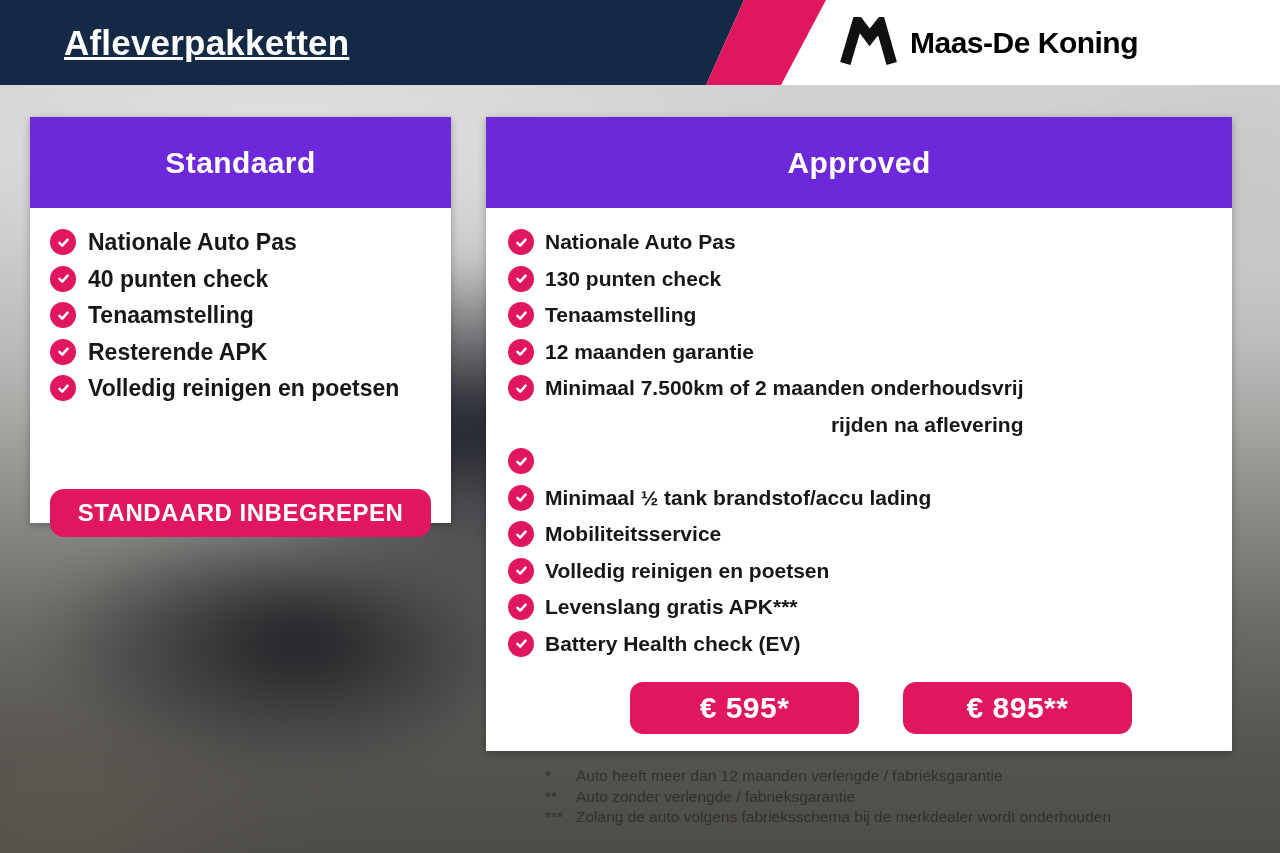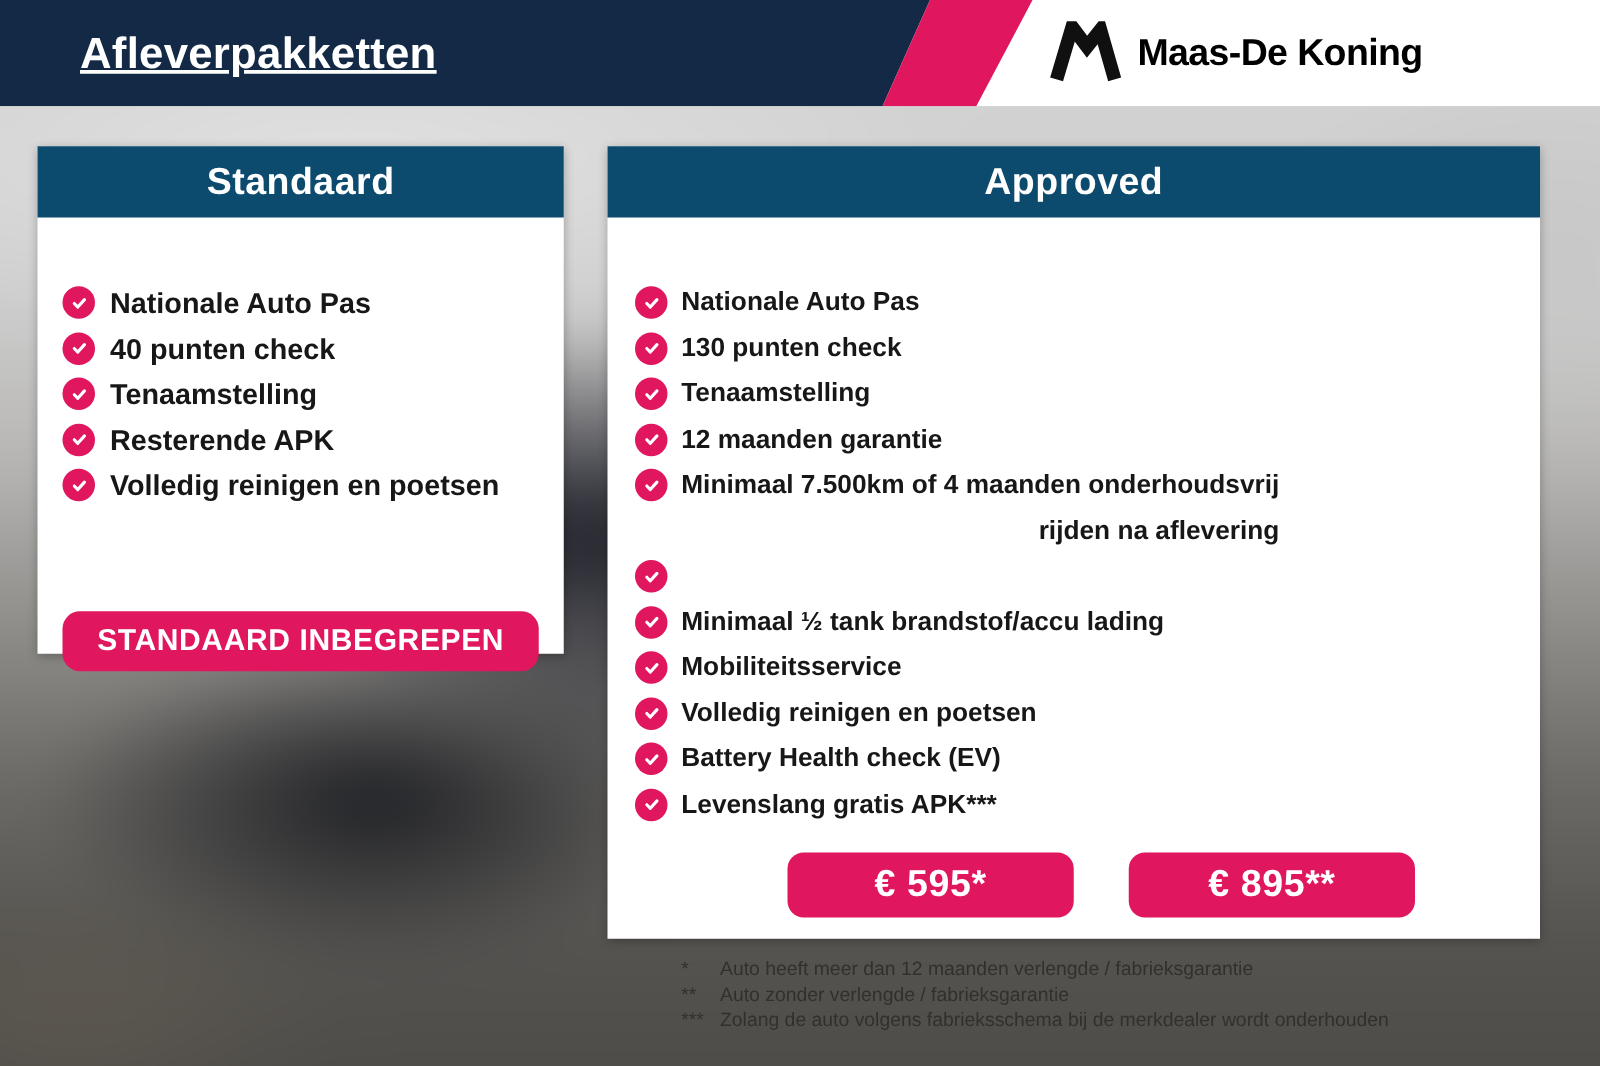--- a/index.html
+++ b/index.html
@@ -37,21 +37,21 @@
 
   
   .card {
     position:absolute; background:#ffffff; z-index:3;
     box-shadow:0 2px 8px rgba(0,0,0,0.28);
   }
   .card-standard { left:30px; top:117px; width:421px; height:406px; }
   .card-approved { left:486px; top:117px; width:746px; height:634px; }
 
   .card-head {
-    height:57px; background:#0c4a6e; display:flex; align-items:center; justify-content:center;
+    height:91px; background:#6d28d9; display:flex; align-items:center; justify-content:center;
     color:#ffffff; font-size:30px; font-weight:bold; letter-spacing:0.4px;
   }
 
   .items { position:absolute; top:107px; left:0; right:0; margin:0; padding:0 12px 0 20px; list-style:none; }
   .card-approved .items { padding-left:22px; }
   .item { display:flex; align-items:flex-start; min-height:36.5px; }
   .check {
     width:26px; height:26px; flex:0 0 26px; margin-top:5px; margin-right:12px;
     border-radius:50%; background:#e0175e; display:flex; align-items:center; justify-content:center;
   }
@@ -183,21 +183,21 @@
             </svg>
           </span>
         <span class="item-text">12 maanden garantie</span>
       </li>
       <li class="item">
         <span class="check">
             <svg viewBox="0 0 24 24">
               <path d="M5.5 12.5l4.5 4.5 8.5-9.5" fill="none" stroke="#fff" stroke-width="4" stroke-linecap="round" stroke-linejoin="round"></path>
             </svg>
           </span>
-        <span class="item-text">Minimaal 7.500km of 4 maanden onderhoudsvrij
+        <span class="item-text">Minimaal 7.500km of 2 maanden onderhoudsvrij
 rijden na aflevering</span>
       </li>
       <li class="item">
         <span class="check">
             <svg viewBox="0 0 24 24">
               <path d="M5.5 12.5l4.5 4.5 8.5-9.5" fill="none" stroke="#fff" stroke-width="4" stroke-linecap="round" stroke-linejoin="round"></path>
             </svg>
           </span>
       </li>
       <li class="item">
@@ -223,29 +223,29 @@
             </svg>
           </span>
         <span class="item-text">Volledig reinigen en poetsen</span>
       </li>
       <li class="item">
         <span class="check">
             <svg viewBox="0 0 24 24">
               <path d="M5.5 12.5l4.5 4.5 8.5-9.5" fill="none" stroke="#fff" stroke-width="4" stroke-linecap="round" stroke-linejoin="round"></path>
             </svg>
           </span>
+        <span class="item-text">Levenslang gratis APK***</span>
+      </li>
+      <li class="item">
+        <span class="check">
+            <svg viewBox="0 0 24 24">
+              <path d="M5.5 12.5l4.5 4.5 8.5-9.5" fill="none" stroke="#fff" stroke-width="4" stroke-linecap="round" stroke-linejoin="round"></path>
+            </svg>
+          </span>
         <span class="item-text">Battery Health check (EV)</span>
-      </li>
-      <li class="item">
-        <span class="check">
-            <svg viewBox="0 0 24 24">
-              <path d="M5.5 12.5l4.5 4.5 8.5-9.5" fill="none" stroke="#fff" stroke-width="4" stroke-linecap="round" stroke-linejoin="round"></path>
-            </svg>
-          </span>
-        <span class="item-text">Levenslang gratis APK***</span>
       </li>
     </ul>
     <div class="price-row">
       <div class="btn price-btn">€ 595*</div>
       <div class="btn price-btn">€ 895**</div>
     </div>
   </section>
 
   <div class="footnotes">
     <div class="fn">

